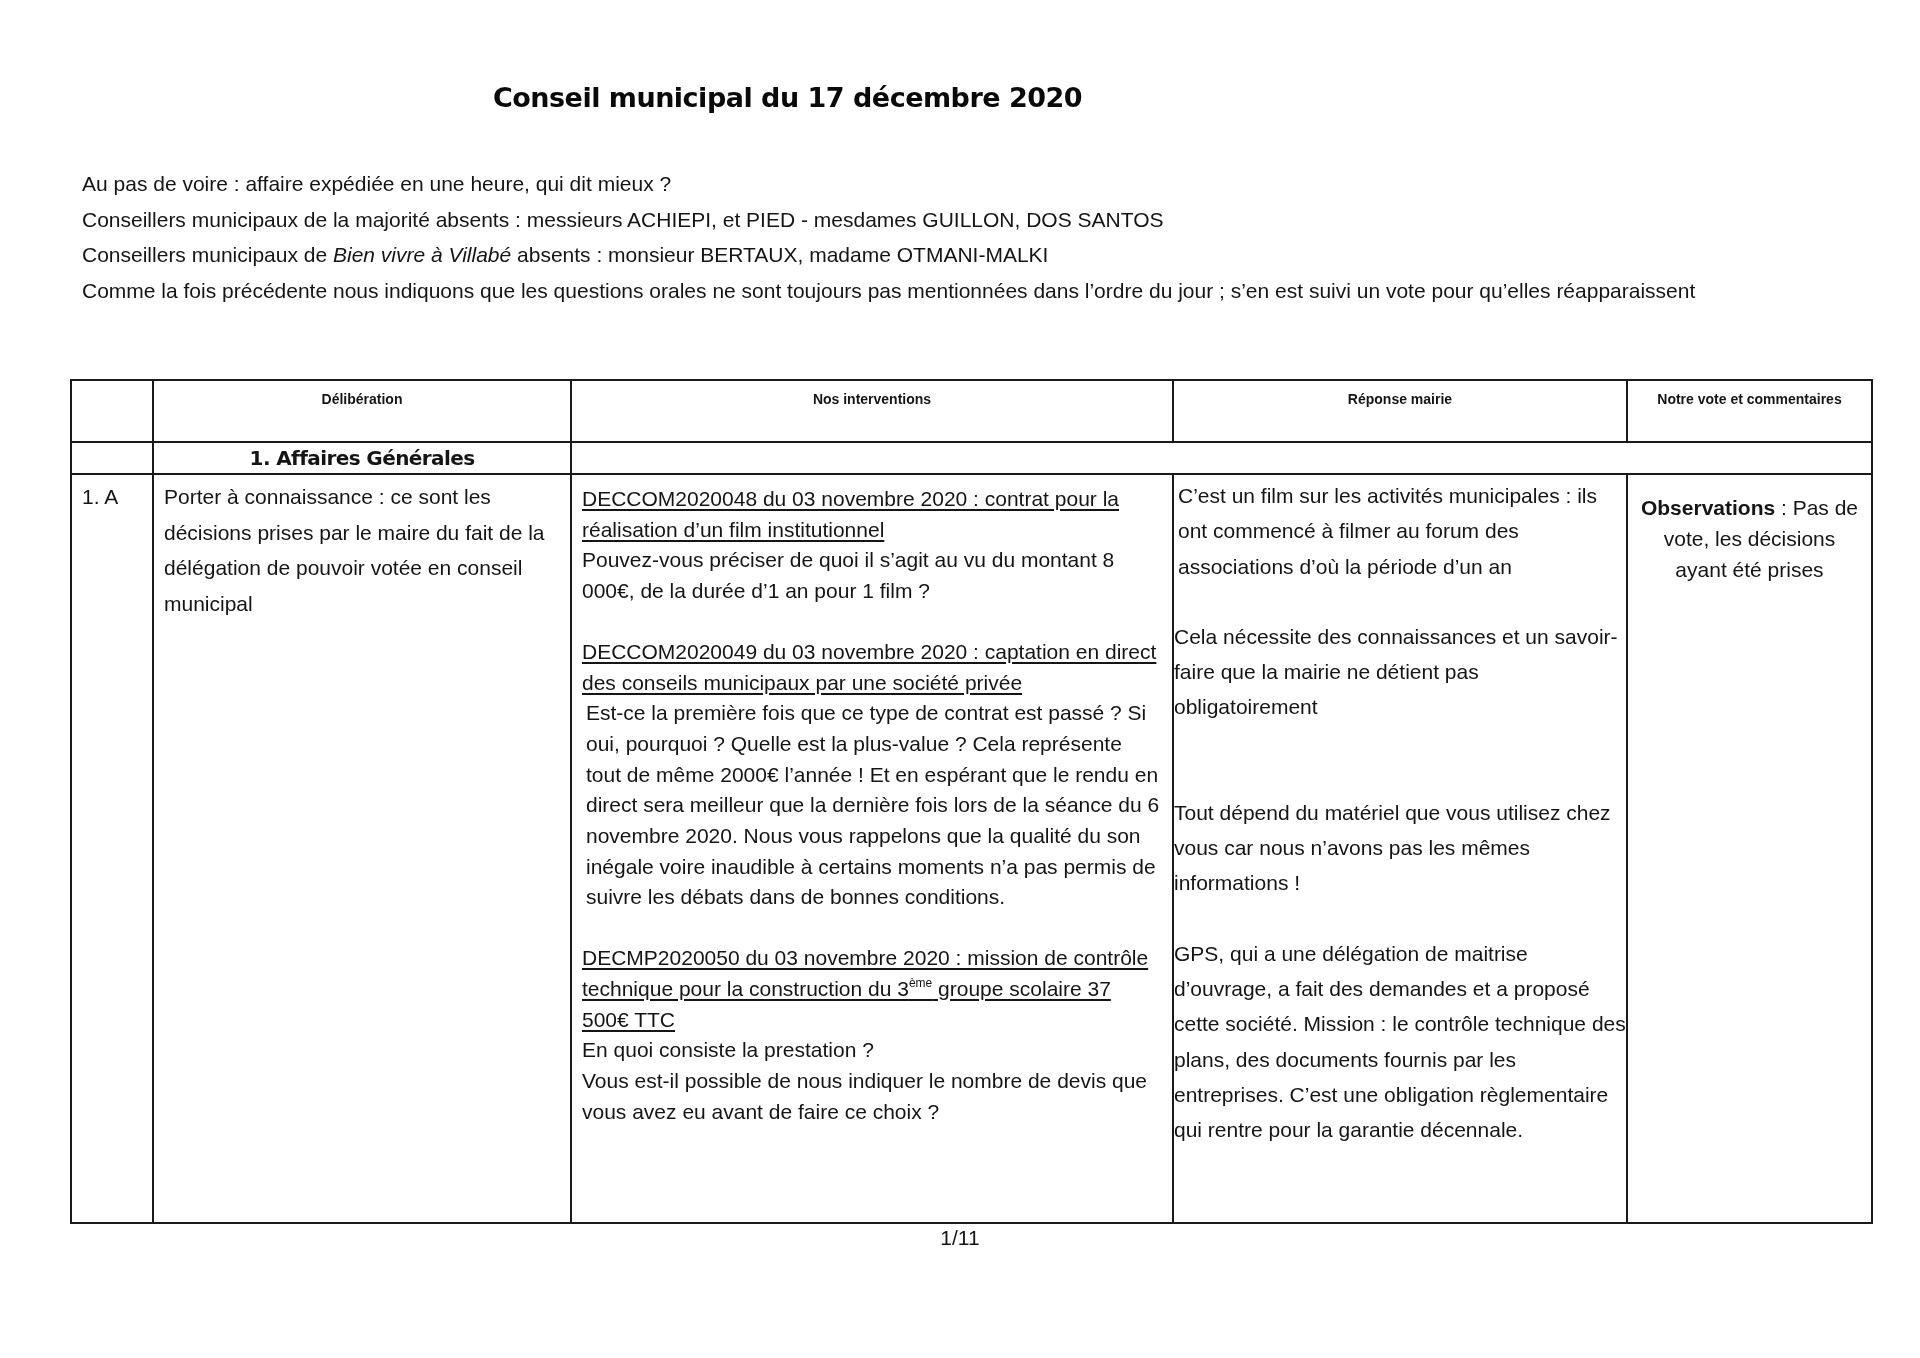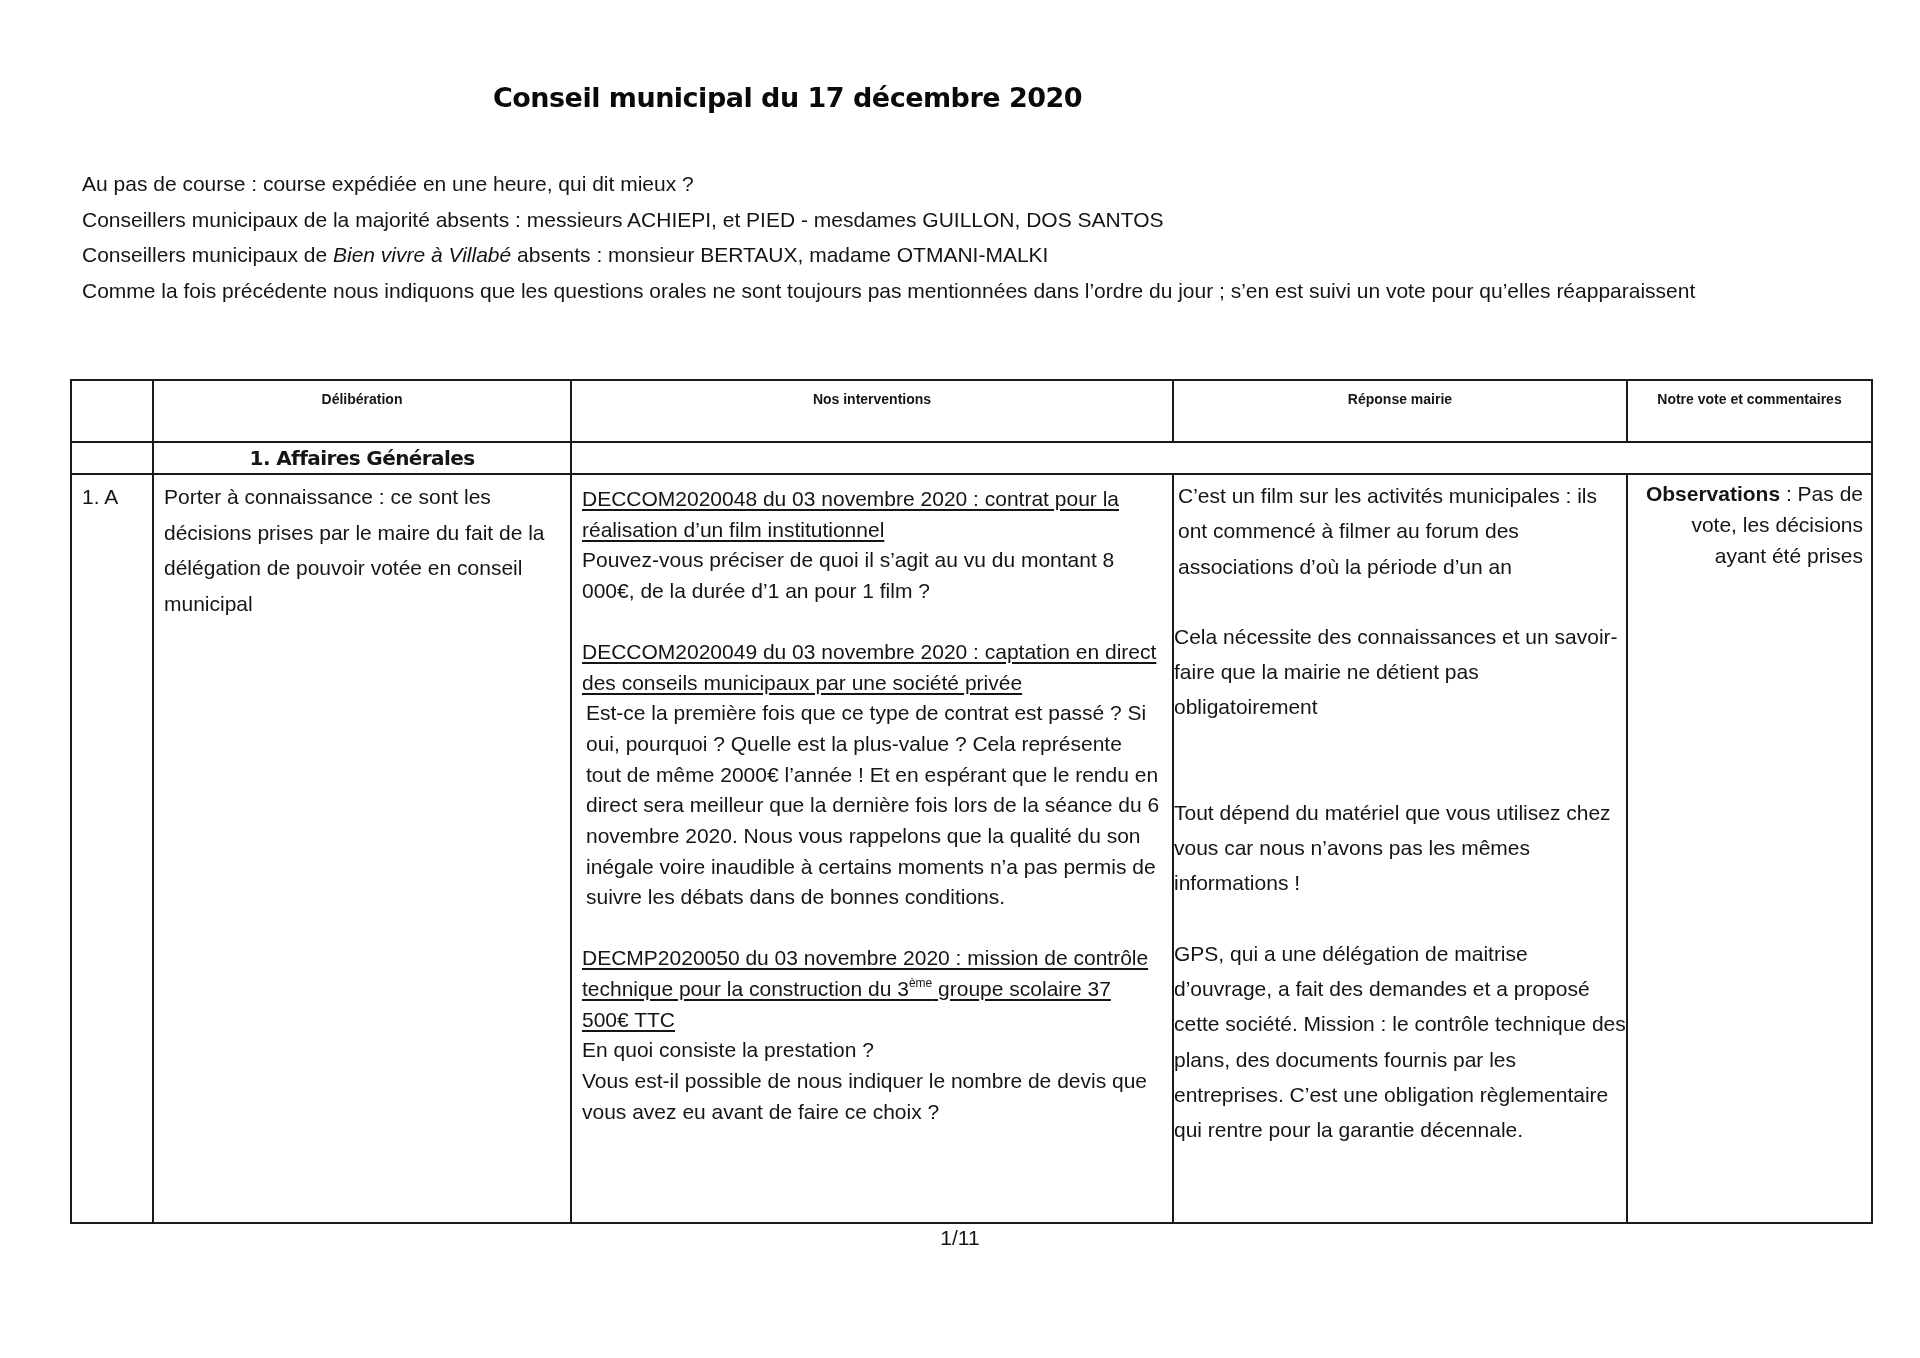--- a/index.html
+++ b/index.html
@@ -63,21 +63,21 @@
     font-size: 20px;
     text-align: center;
     letter-spacing: -0.6px;
     line-height: 30px;
   }
   .item-row td { height: 749px; }
   .cell-num { padding: 4px 10px; line-height: 35px; }
   .cell-delib { padding: 4px 10px; line-height: 35.5px; }
   .cell-interv { padding: 9px 10px; line-height: 30.7px; }
   .cell-reponse { padding: 3px 0; line-height: 35.3px; }
-  .cell-vote { padding: 3px 8px; line-height: 31px; text-align: right; }
+  .cell-vote { padding: 17px 8px; line-height: 31px; text-align: center; }
   .interv-block { margin-bottom: 30px; }
   .interv-block:last-child { margin-bottom: 0; }
   .u { text-decoration: underline; text-underline-offset: 3px; }
   .interv-q { display: block; }
   .interv-q.indent { padding-left: 4px; }
   sup { font-size: 12px; vertical-align: 9px; line-height: 0; }
   .resp { display: block; }
   .resp.lead { padding-left: 4px; }
   .gap-1 { margin-top: 35px; }
   .gap-2 { margin-top: 70px; }
@@ -91,21 +91,21 @@
     font-size: 21px;
     color: #151515;
   }
 </style>
 </head>
 <body>
 
 <h1 class="page-title">Conseil municipal du 17 décembre 2020</h1>
 
 <div class="intro">
-  <p>Au pas de course : course expédiée en une heure, qui dit mieux ?</p>
+  <p>Au pas de voire : affaire expédiée en une heure, qui dit mieux ?</p>
   <p>Conseillers municipaux de la majorité absents : messieurs ACHIEPI, et PIED - mesdames GUILLON, DOS SANTOS</p>
   <p><span>Conseillers municipaux de </span><em>Bien vivre à Villabé</em><span> absents : monsieur BERTAUX, madame OTMANI-MALKI</span></p>
   <p>Comme la fois précédente nous indiquons que les questions orales ne sont toujours pas mentionnées dans l’ordre du jour ; s’en est suivi un vote pour qu’elles réapparaissent</p>
 </div>
 
 <table class="doc-table">
   <colgroup>
     <col style="width:82px">
     <col style="width:418px">
     <col style="width:602px">

